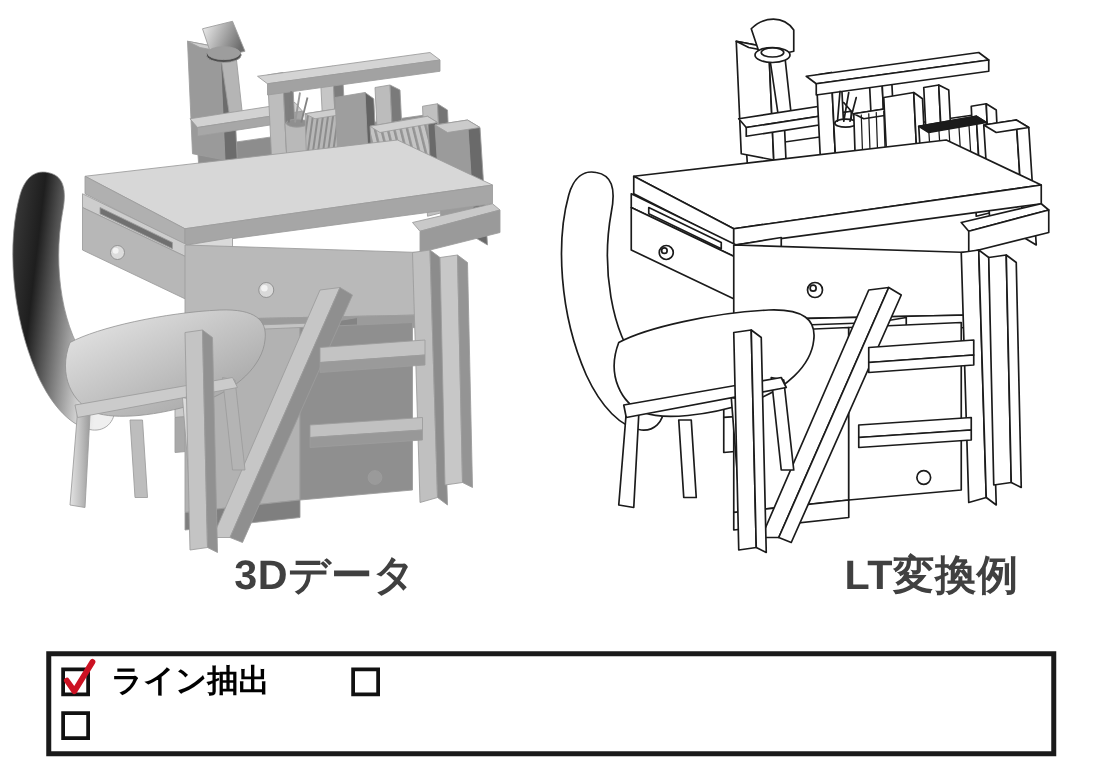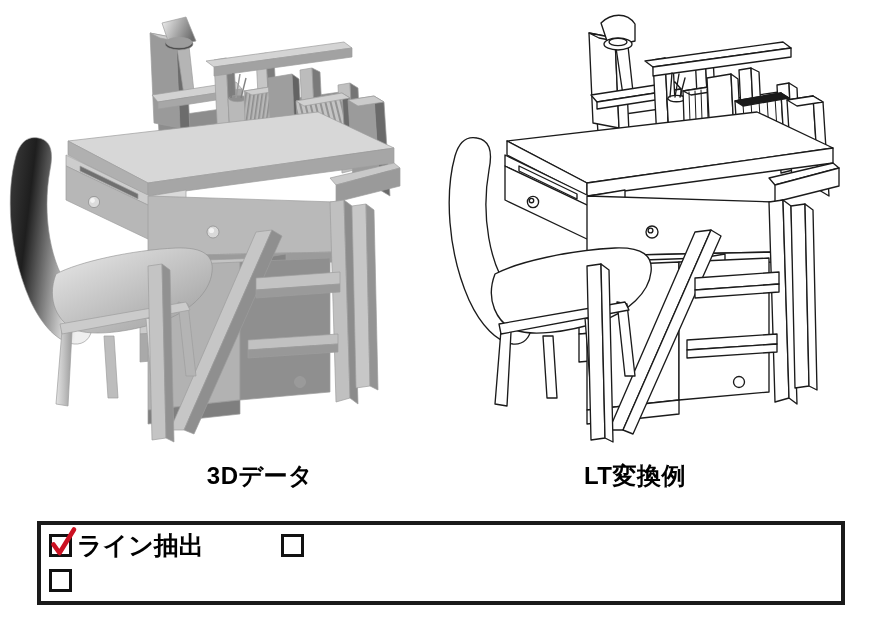--- a/index.html
+++ b/index.html
@@ -37,32 +37,32 @@
     width: 438px;
     height: 462px;
   }
   .illus.left  { left: 0; }
   .illus.right { left: 439px; }
   .illus svg { display: block; width: 100%; height: 100%; }
 
   
   .caption {
     position: absolute;
-    top: 450px;
+    top: 434px;
     height: 52px;
     line-height: 52px;
-    font-size: 24px;
+    font-size: 33px;
     font-weight: bold;
-    color: #000000;
+    color: #404040;
     text-align: center;
     letter-spacing: 0.5px;
     white-space: nowrap;
   }
   .caption.left  { left: 80px;  width: 360px; }
-  .caption.right { left: 455px; width: 360px; }
+  .caption.right { left: 455px; width: 360px; text-align: right; }
 
   
   #options-panel {
     position: absolute;
     left: 37px;
     top: 521px;
     width: 808px;
     height: 84px;
     border: 4px solid #1a1a1a;
     background: #ffffff;
@@ -74,21 +74,21 @@
     padding: 3px 6px 3px 8px;
     box-sizing: border-box;
     display: grid;
     grid-template-columns: 232px 1fr;
     grid-template-rows: 1fr 1fr;
     align-items: center;
   }
   .opt {
     display: flex;
     align-items: center;
-    gap: 5px;
+    gap: 17px;
     white-space: nowrap;
   }
   .cb {
     position: relative;
     width: 23px;
     height: 23px;
     flex: 0 0 auto;
     border: 3px solid #111111;
     background: #ffffff;
     box-sizing: border-box;

